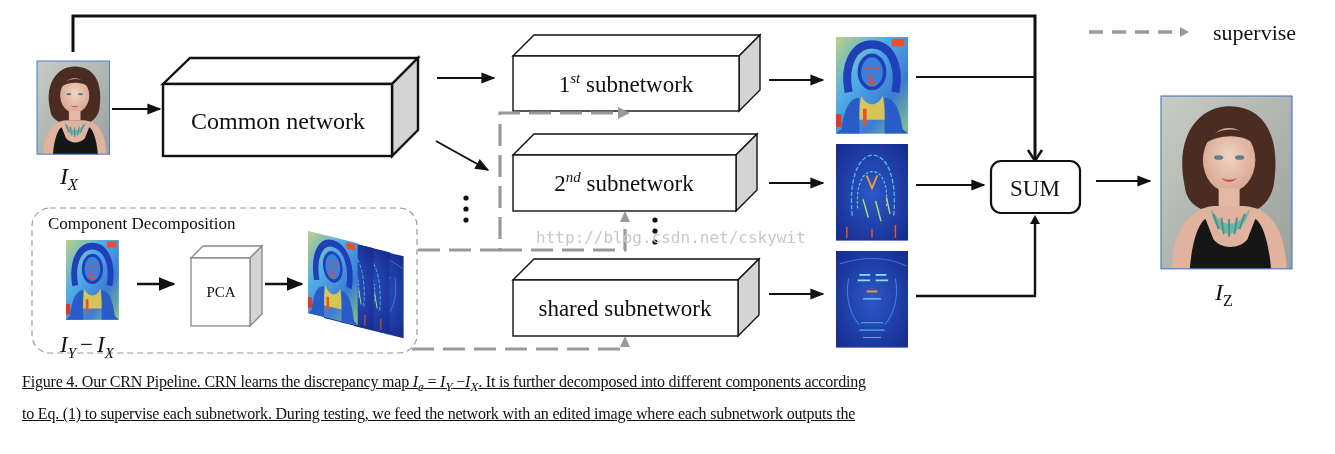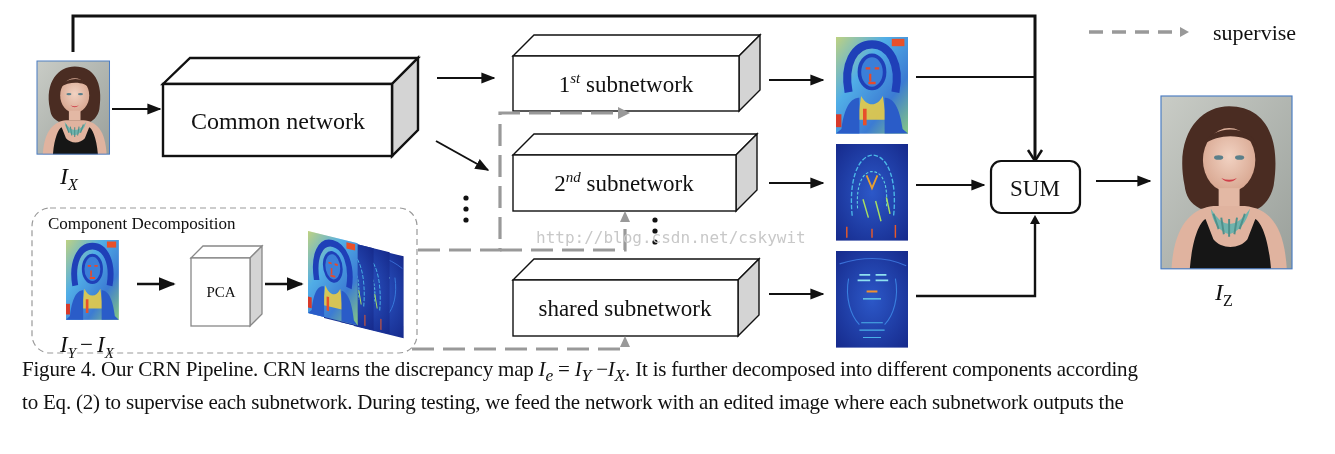--- a/index.html
+++ b/index.html
@@ -1,19 +1,19 @@
 <!DOCTYPE html>
 <html><head>
 <meta charset="utf-8">
 <style>
   html, body { margin: 0; padding: 0; background: #ffffff; }
   body { width: 1335px; height: 454px; position: relative; overflow: hidden; font-family: "Liberation Serif", "DejaVu Serif", serif; color: #111; }
   #diagram { position: absolute; left: 0; top: 0; }
   .lbl { font-family: "Liberation Serif", "DejaVu Serif", serif; fill: #111; }
-  .caption { position: absolute; left: 22px; top: 356px; width: 1300px; font-size: 21px; line-height: 27px; text-align: justify; letter-spacing: -0.2px; }
+  .caption { position: absolute; left: 22px; top: 368px; width: 1300px; font-size: 16px; line-height: 27px; text-align: justify; letter-spacing: -0.2px; text-decoration: underline; }
   .caption .line { display: block; white-space: nowrap; }
   .caption i { font-style: italic; }
 </style>
 </head>
 <body>
 
 <svg id="diagram" width="1335" height="360" viewBox="0 0 1335 360">
   <defs>
     <marker id="arr" viewBox="0 0 10 10" refX="9" refY="5" markerWidth="7" markerHeight="7" orient="auto-start-reverse">
       <path d="M0,1 L10,5 L0,9 z" fill="#111"></path>
@@ -214,14 +214,14 @@
           <use href="#heat-full"></use>
         </g>
     </g>
   </g>
 
   <text x="536" y="243" font-family="'DejaVu Sans Mono', 'Liberation Mono', monospace" font-size="16" fill="#c8c8c8">http://blog.csdn.net/cskywit</text>
 </svg>
 
 <div class="caption">
   <span class="line"><span>Figure 4. Our CRN Pipeline. CRN learns the discrepancy map </span><i><span>I</span><sub>e</sub><span style="font-style:normal"> = </span><span>I</span><sub>Y</sub><span style="font-style:normal"> −</span><span>I</span><sub>X</sub></i><span>. It is further decomposed into different components according</span></span>
-  <span class="line">to Eq.  (2) to supervise each subnetwork.  During testing, we feed the network with an edited image where each subnetwork outputs the</span>
+  <span class="line">to Eq.  (1) to supervise each subnetwork.  During testing, we feed the network with an edited image where each subnetwork outputs the</span>
 </div>
 
 </body></html>

